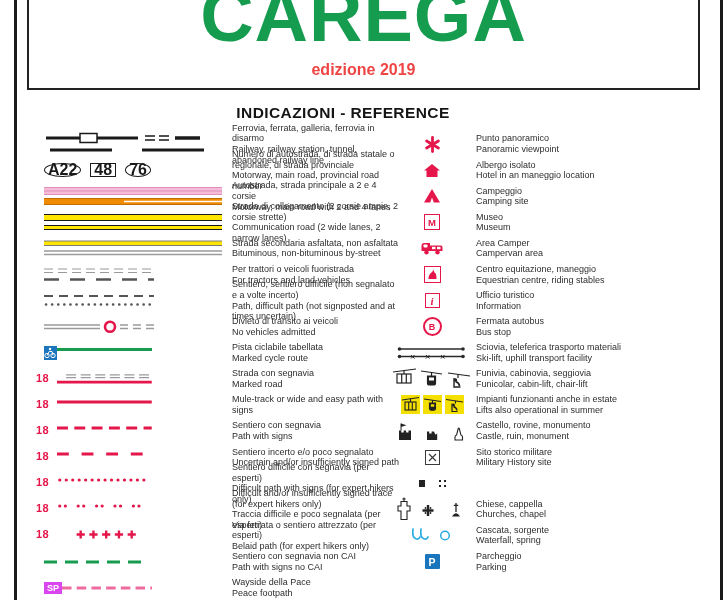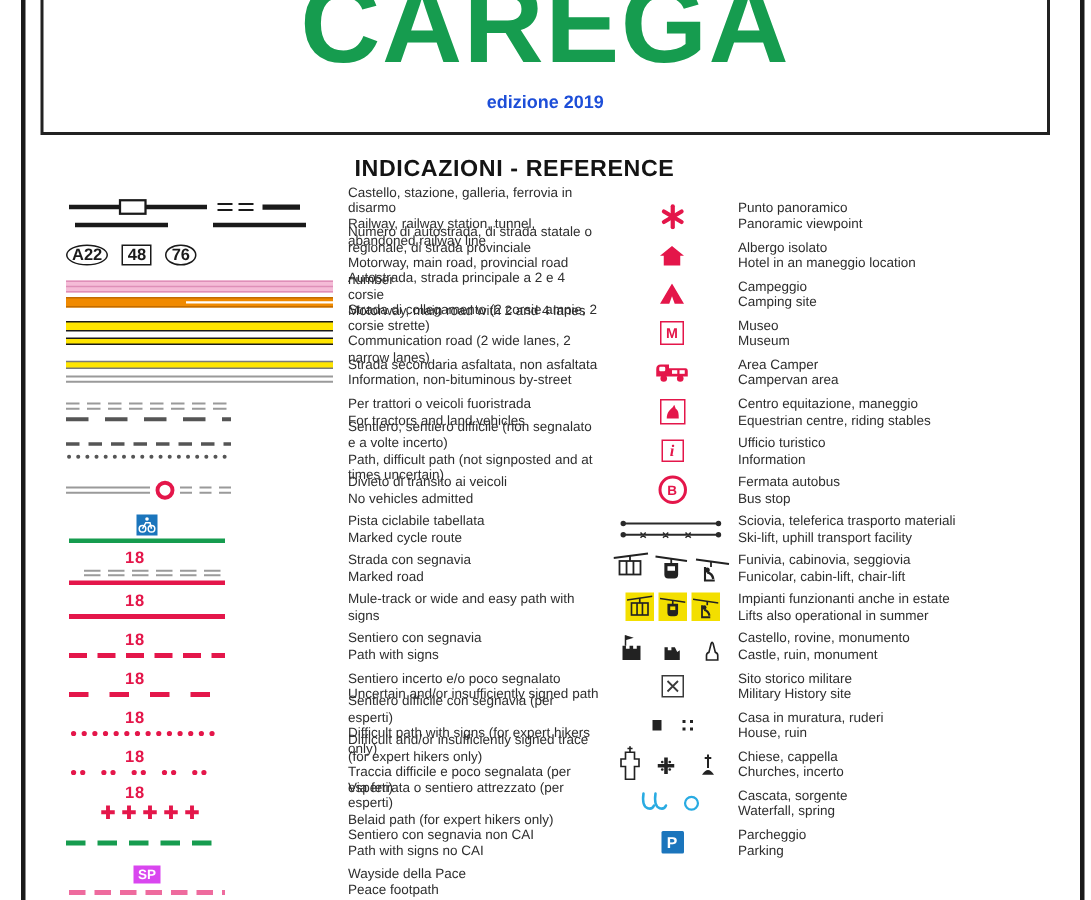--- a/index.html
+++ b/index.html
@@ -5,36 +5,36 @@
   html,body{margin:0;padding:0;}
   body{width:727px;height:600px;background:#fff;font-family:"Liberation Sans",sans-serif;
        position:relative;overflow:hidden;color:#2b2b2b;}
   .vline{position:absolute;top:0;bottom:0;width:3px;background:#1a1a1a;}
   .vl-left{left:14px;} .vl-right{left:720px;}
   
   .title-box{position:absolute;left:27px;top:-30px;width:669px;height:116px;
              border:2px solid #222;background:#fff;text-align:center;overflow:visible;}
   .big-title{font-size:74px;line-height:74px;font-weight:bold;color:#169c4f;
              letter-spacing:1px;margin-top:7px;}
-  .edition{font-size:12px;font-weight:bold;color:#1d4ed8;margin-top:8px;}
+  .edition{font-size:16px;font-weight:bold;color:#ef4444;margin-top:8px;}
   .heading{position:absolute;top:104px;left:0;width:686px;text-align:center;
            font-size:15.5px;font-weight:bold;color:#141414;letter-spacing:.4px;}
   
   .col{position:absolute;top:131px;}
   .col-left{left:40px;width:360px;}
-  .col-right{left:404px;width:322px;}
+  .col-right{left:388px;width:322px;}
   .r{display:flex;align-items:center;height:26.1px;}
   .sym{width:192px;display:flex;align-items:center;justify-content:flex-start;
        padding-left:4px;box-sizing:border-box;flex-shrink:0;}
   .sym-r{width:88px;display:flex;align-items:center;justify-content:center;flex-shrink:0;}
   .txt{font-size:9px;line-height:10.6px;color:#2e2e2e;}
-  .stack{display:flex;flex-direction:column;align-items:center;}
+  .stack{display:flex;flex-direction:row;align-items:flex-start;}
   .b18{color:#e4164a;font-weight:bold;font-size:11px;line-height:11px;
        transform:translateX(-8px);margin-bottom:1px;letter-spacing:.5px;}
-  .roadnums{display:flex;gap:9px;align-items:center;font-weight:bold;font-size:11px;color:#1a1a1a;}
+  .roadnums{display:flex;gap:9px;align-items:center;font-weight:bold;font-size:16px;color:#1a1a1a;}
   .oval{border:1.7px solid #1a1a1a;border-radius:50%;padding:0 3px;line-height:12px;}
   .rectb{border:1.7px solid #1a1a1a;padding:0 3px;line-height:12px;}
   .sp-badge{background:#d946ef;color:#fff;font-weight:bold;font-size:9px;
             padding:1px 3px;line-height:10px;}
   .cyc-box{width:14px;height:14px;background:#1b75bc;display:flex;align-items:center;justify-content:center;}
   .sq-box{border:1.7px solid #e4164a;display:flex;align-items:center;justify-content:center;
           font-weight:bold;color:#e4164a;}
   .museum-box{width:14px;height:14px;font-size:9.5px;}
   .info-box{width:13px;height:13px;font-family:"Liberation Serif",serif;font-style:italic;font-size:11px;}
   .bus-circ{width:15px;height:15px;border:2px solid #e4164a;border-radius:50%;display:flex;
@@ -68,21 +68,21 @@
       <svg width="180" height="24" viewBox="0 0 180 24">
         <line x1="2" y1="6" x2="94" y2="6" stroke="#1a1a1a" stroke-width="3"></line>
         <rect x="36" y="1.5" width="17" height="9" fill="#fff" stroke="#1a1a1a" stroke-width="1.5"></rect>
         <path d="M101 4h10M115 4h10M101 8h10M115 8h10" stroke="#1a1a1a" stroke-width="1.4"></path>
         <line x1="131" y1="6" x2="156" y2="6" stroke="#1a1a1a" stroke-width="3.5"></line>
         <line x1="6" y1="18" x2="68" y2="18" stroke="#1a1a1a" stroke-width="3"></line>
         <line x1="98" y1="18" x2="160" y2="18" stroke="#1a1a1a" stroke-width="3"></line>
       </svg>
     </div>
     <div class="txt">
-        <div>Castello, stazione, galleria, ferrovia in disarmo</div>
+        <div>Ferrovia, ferrata, galleria, ferrovia in disarmo</div>
       <div>Railway, railway station, tunnel, abandoned railway line</div>
       </div>
   </div>
 
   <div class="r">
     <div class="sym">
       <div class="roadnums">
         <span class="oval">A22</span>
         <span class="rectb">48</span>
         <span class="oval">76</span>
@@ -128,21 +128,21 @@
   <div class="r">
     <div class="sym">
       <svg width="180" height="16" viewBox="0 0 180 16">
         <rect x="0" y="1" width="178" height="4.5" fill="#ffe500"></rect>
         <path d="M0 1h178M0 5.5h178" stroke="#7a7a7a" stroke-width="1"></path>
         <path d="M0 11h178M0 14.5h178" stroke="#9a9a9a" stroke-width="1.4"></path>
       </svg>
     </div>
     <div class="txt">
         <div>Strada secondaria asfaltata, non asfaltata</div>
-      <div>Information, non-bituminous by-street</div>
+      <div>Bituminous, non-bituminous by-street</div>
       </div>
   </div>
 
   <div class="r">
     <div class="sym">
       <svg width="112" height="17" viewBox="0 0 112 17">
         <path d="M0 3h110M0 6.5h110" stroke="#9a9a9a" stroke-width="1.2" stroke-dasharray="9 5"></path>
         <line x1="0" y1="13.5" x2="110" y2="13.5" stroke="#555" stroke-width="2.6" stroke-dasharray="15 11"></line>
       </svg>
     </div>
@@ -565,45 +565,41 @@
       <div class="hr-gap">
         <span class="blk-sq"></span>
         <span class="dot4">
             <i></i>
             <i></i>
             <i></i>
             <i></i>
           </span>
       </div>
     </div>
-    <div class="txt">
-        <div>Casa in muratura, ruderi</div>
-      <div>House, ruin</div>
-      </div>
   </div>
 
   <div class="r">
     <div class="sym-r">
       <svg width="76" height="24" viewBox="0 0 76 24">
         <g stroke="#222" fill="none" stroke-width="1.1">
           <path d="M10 0.5v4M8.3 2h3.4"></path>
           <path d="M7 4.5h6v4.5h3v5h-3v8.5H7v-8.5H4v-5h3Z" fill="#fff"></path>
           <path d="M34 8v11M28.5 13.5h11" stroke-width="2.4"></path>
           <circle cx="31.5" cy="11" r="0.9" fill="#222" stroke="none"></circle>
           <circle cx="36.5" cy="11" r="0.9" fill="#222" stroke="none"></circle>
           <circle cx="31.5" cy="16" r="0.9" fill="#222" stroke="none"></circle>
           <circle cx="36.5" cy="16" r="0.9" fill="#222" stroke="none"></circle>
           <path d="M62 6v9M59.8 8.3h4.4" stroke-width="1.3"></path>
           <path d="M58 19.5q4-6.5 8 0Z" fill="#222" stroke="none"></path>
         </g>
       </svg>
     </div>
     <div class="txt">
         <div>Chiese, cappella</div>
-      <div>Churches, incerto</div>
+      <div>Churches, chapel</div>
       </div>
   </div>
 
 
   <div class="r">
     <div class="sym-r">
       <svg width="48" height="16" viewBox="0 0 48 16">
         <g stroke="#29abe2" fill="none" stroke-width="1.7" stroke-linecap="round">
           <path d="M5 2q-1.2 8.5 2.8 9.8q3 1 4.2-1.8"></path>
           <path d="M13 2q-1.2 8.5 2.8 9.8q3 1 4.2-1.8"></path>

